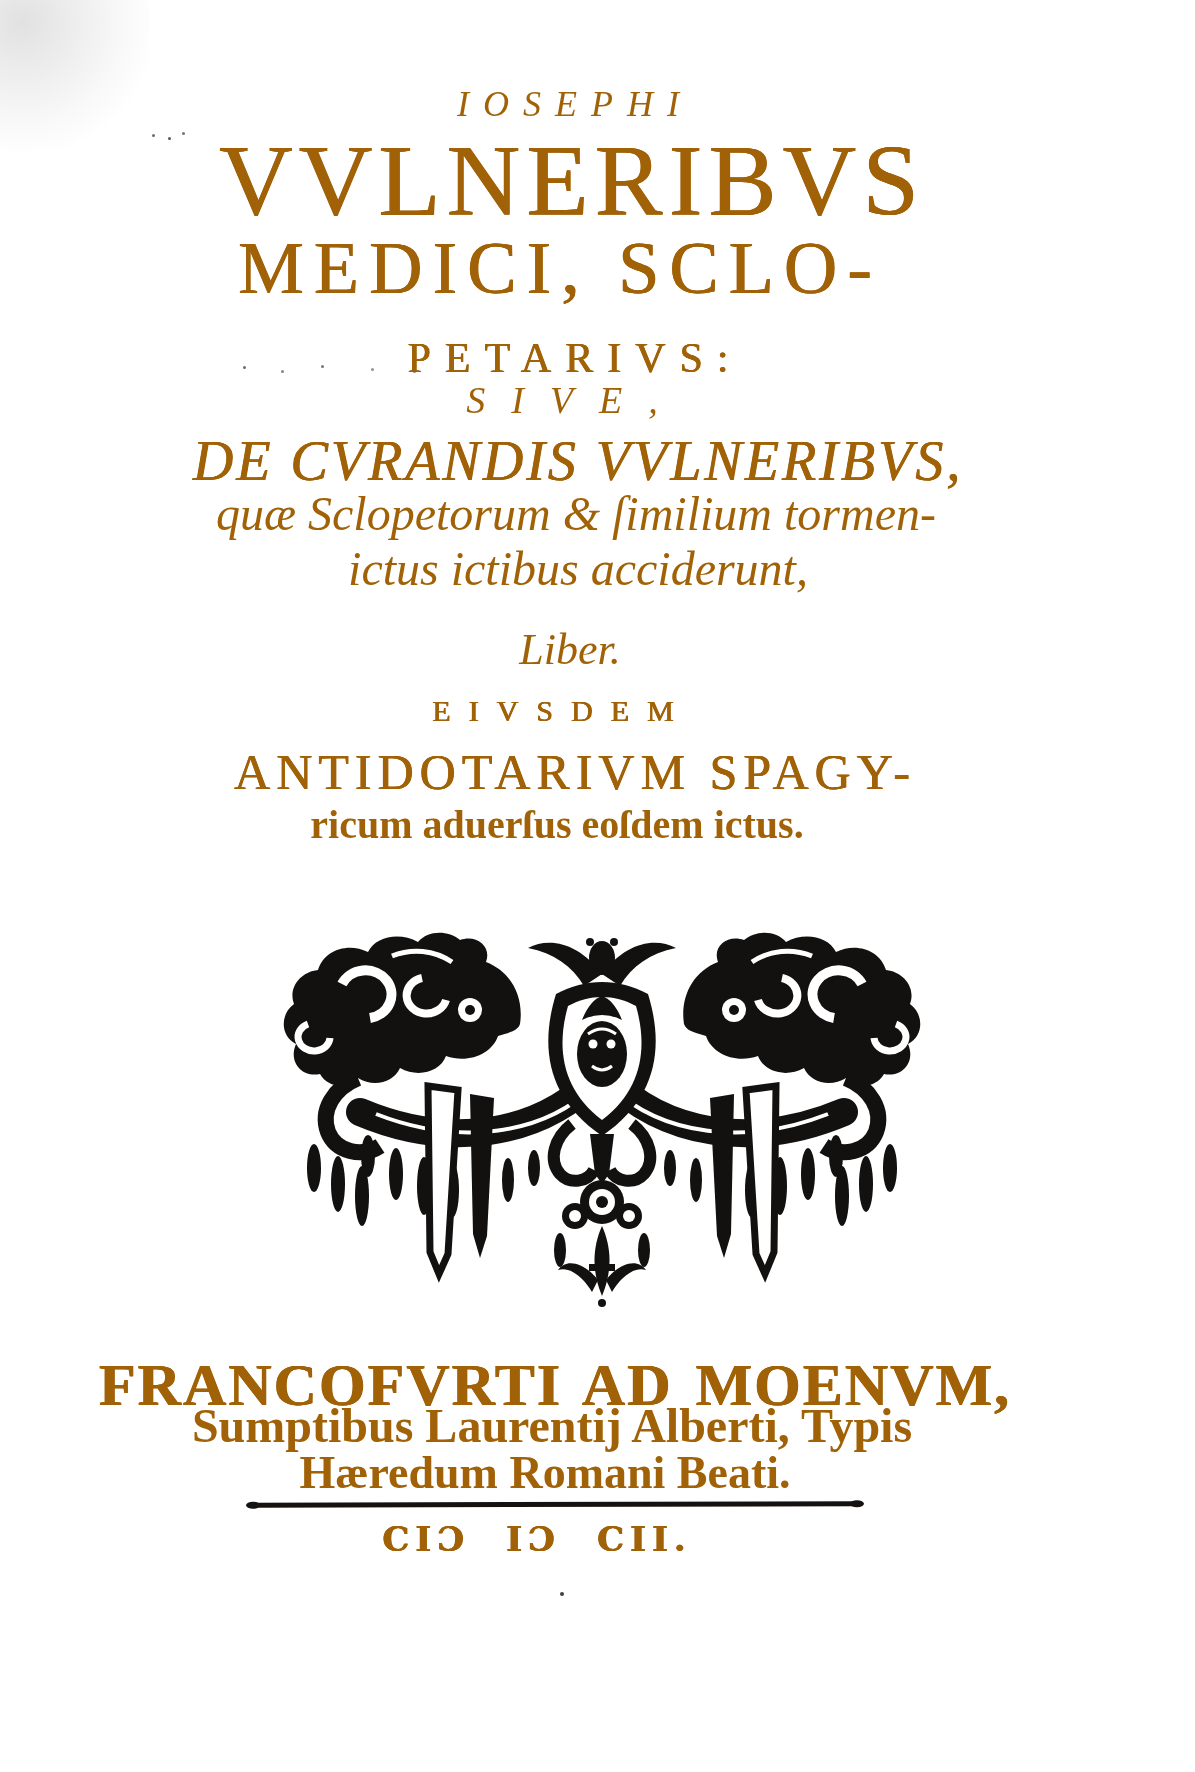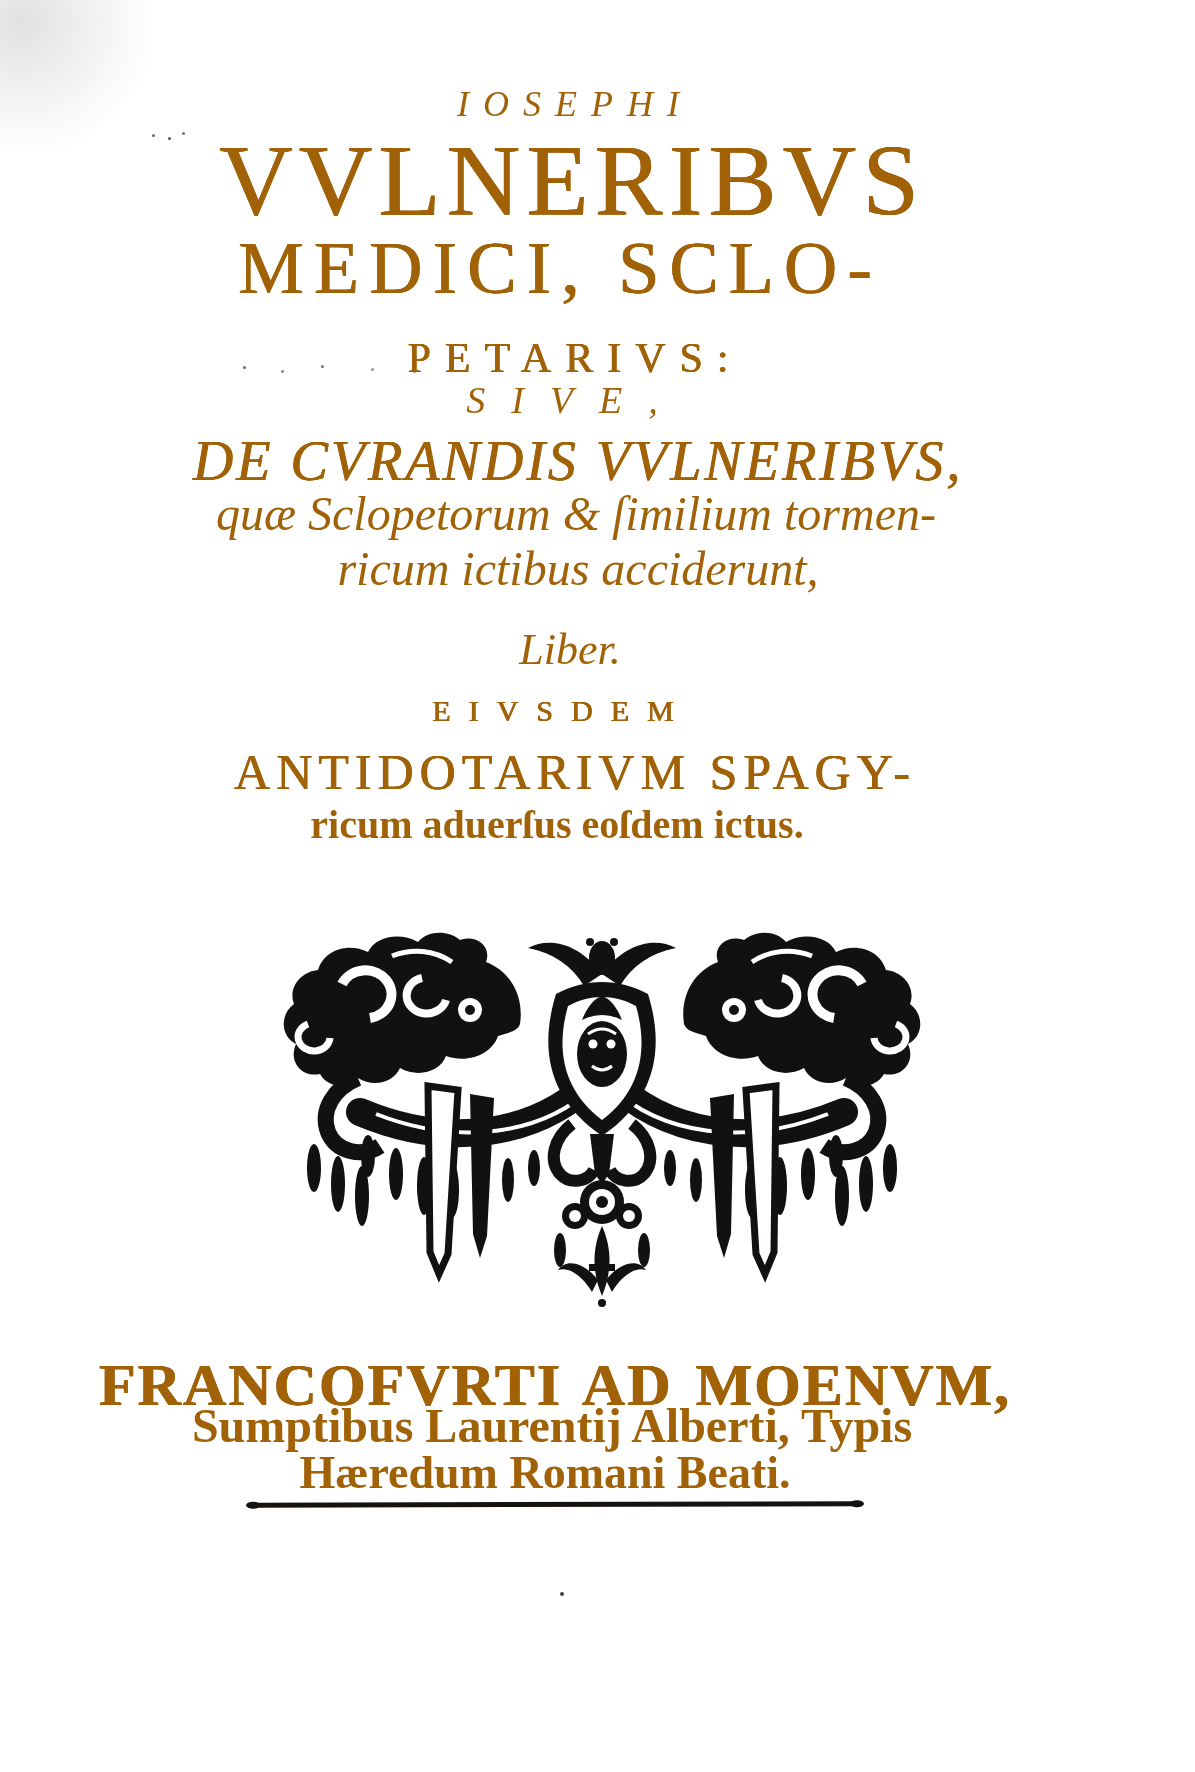--- a/index.html
+++ b/index.html
@@ -73,21 +73,21 @@
   <div class="specks s2"></div>
 
   <div class="line l-author caps">IOSEPHI</div>
   <div class="line l-title1 heavy">VVLNERIBVS</div>
   <div class="line l-title2 heavy">MEDICI, SCLO-</div>
   <div class="line l-title3 heavy">PETARIVS:</div>
 
   <div class="line l-sive">SIVE,</div>
   <div class="line l-subcaps heavy">DE CVRANDIS VVLNERIBVS,</div>
   <div class="line l-subit1">quæ Sclopetorum &amp; ſimilium tormen-</div>
-  <div class="line l-subit2">ricum ictibus acciderunt,</div>
+  <div class="line l-subit2">ictus ictibus acciderunt,</div>
   <div class="line l-liber">Liber.</div>
 
   <div class="line l-eiusdem heavy">EIVSDEM</div>
   <div class="line l-anti1 heavy">ANTIDOTARIVM SPAGY-</div>
   <div class="line l-anti2">ricum aduerſus eoſdem ictus.</div>
 
   <svg class="ornament" viewBox="0 0 660 382" aria-hidden="true">
     <defs>
       <g id="ornHalf">
         <path class="ink" d="M248,96 C252,70 240,44 214,34 C220,18 204,6 188,12 C176,2 156,2 146,14 C128,4 104,8 96,24 C76,14 52,22 46,42 C28,44 16,60 22,76 C8,86 8,108 24,116 C16,134 30,150 48,146 C56,160 76,162 86,150 C102,160 122,154 128,140 C146,150 168,144 174,128 C196,136 220,126 226,108 C240,104 246,102 248,96 Z"></path>
@@ -145,14 +145,15 @@
     <path class="ink" d="M326,352 C312,334 294,330 286,342 C298,338 312,350 320,364 Z"></path>
     <path class="ink" d="M334,352 C348,334 366,330 374,342 C362,338 348,350 340,364 Z"></path>
     <rect class="ink" x="317" y="336" width="26" height="7"></rect>
     <circle class="ink" cx="330" cy="375" r="4"></circle>
   </svg>
 
   <div class="line l-place heavy bold">FRANCOFVRTI AD MOENVM,</div>
   <div class="line l-publisher bold">Sumptibus Laurentij Alberti, Typis</div>
   <div class="line l-printer bold">Hæredum Romani Beati.</div>
   <div class="rule"></div>
+  <div class="line l-date heavy bold">CIƆ IƆ CII.</div>
 
 </div>
 
 </body></html>

